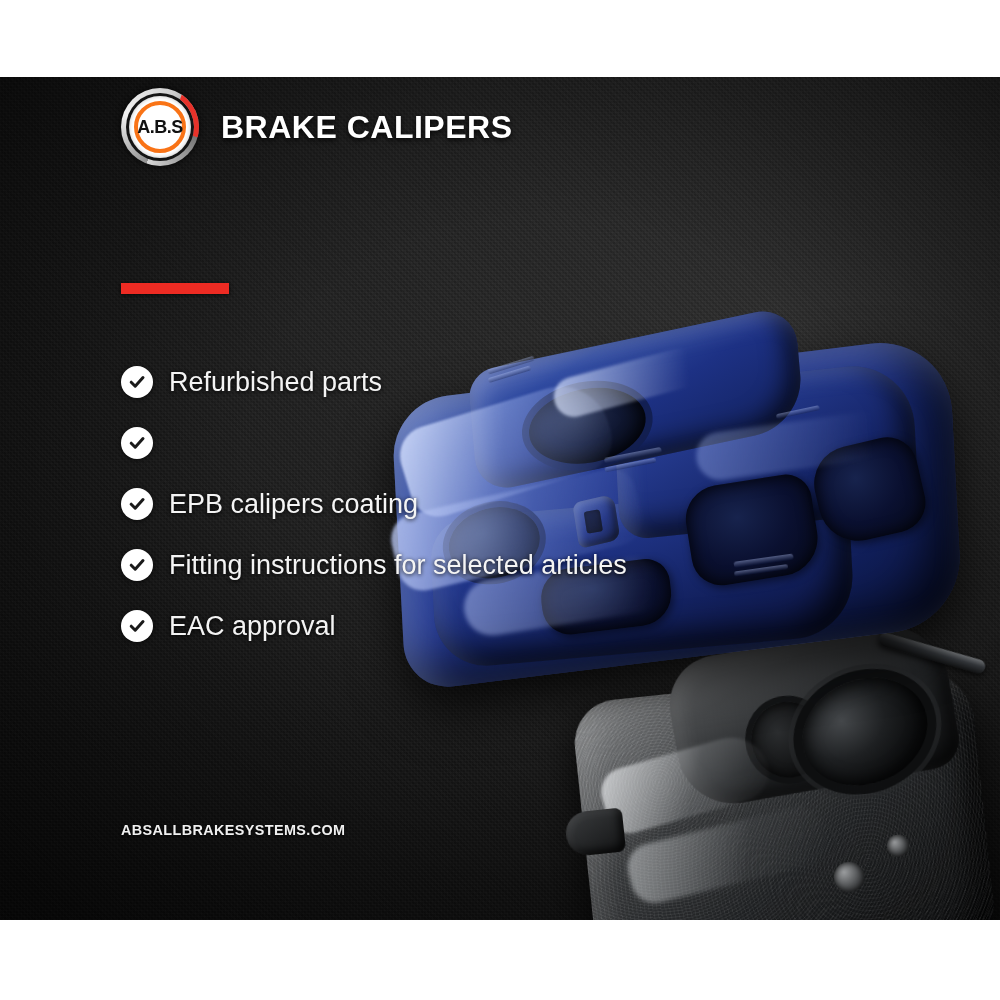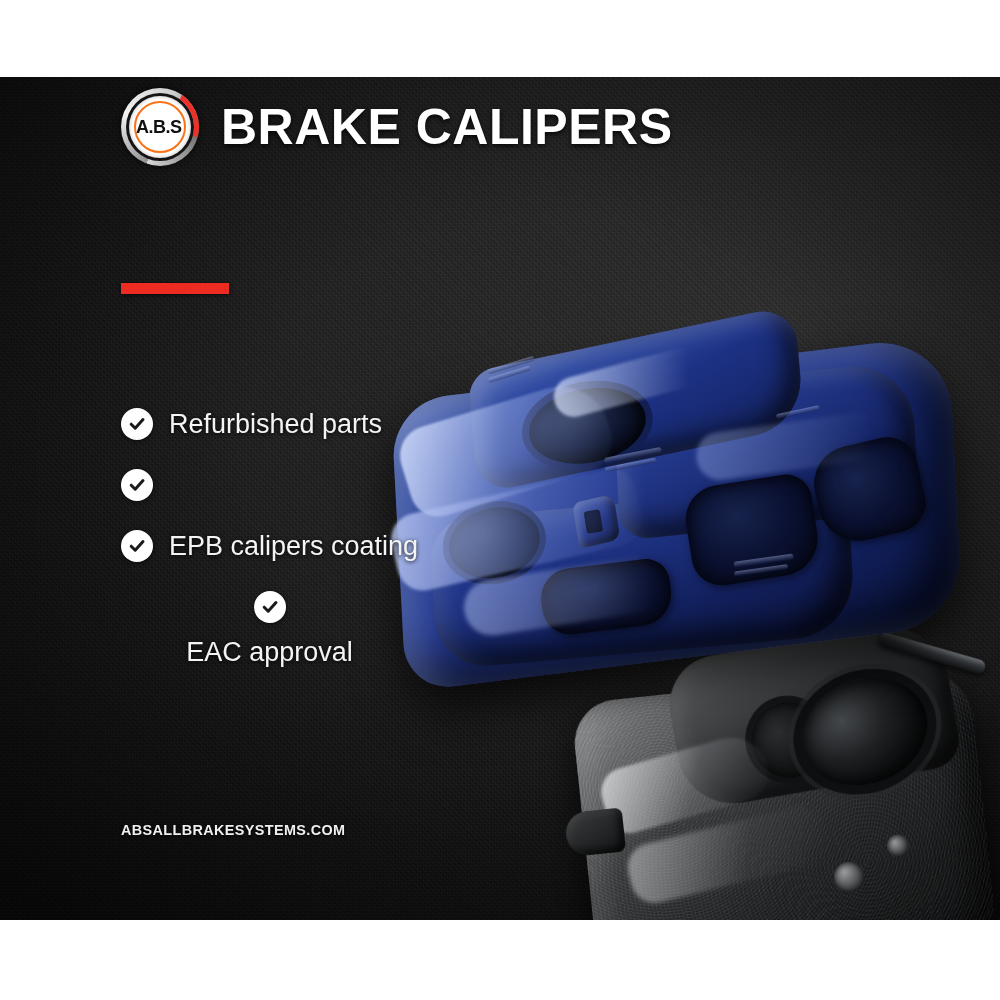--- a/index.html
+++ b/index.html
@@ -74,22 +74,22 @@
   .logo .ring-inner{
     position:absolute; inset:8px;
     border-radius:50%;
     background:#ffffff;
     box-shadow:inset 0 0 4px rgba(0,0,0,.25);
   }
   .logo .disc{
     position:absolute; inset:13px;
     border-radius:50%;
     background:#ffffff;
-    border:2px solid #f97316;
-    display:flex; align-items:center; justify-content:flex-start;
+    border:4px solid #f97316;
+    display:flex; align-items:center; justify-content:center;
   }
   .logo .disc-text{
     font-family:"Liberation Sans", sans-serif;
     font-weight:bold;
     font-size:18px;
     letter-spacing:-0.5px;
     color:#111111;
     line-height:1;
     transform:translateY(0px);
   }
@@ -102,53 +102,53 @@
     border-top-color:#e8322a;
     border-right-color:#e8322a;
     transform:rotate(20deg);
     clip-path:polygon(62% 0%, 100% 0%, 100% 46%, 62% 46%);
     z-index:3;
   }
 
   .title{
     font-family:"Liberation Sans", sans-serif;
     font-weight:bold;
-    font-size:50px;
+    font-size:32px;
     line-height:1;
     letter-spacing:0.5px;
     color:#ffffff;
     text-shadow:0 2px 5px rgba(0,0,0,.85);
     white-space:nowrap;
   }
 
   
   .rule{
     position:absolute;
     left:121px; top:283px;
     width:108px; height:11px;
     background:#ed2b23;
     z-index:20;
     box-shadow:0 1px 4px rgba(0,0,0,.7);
   }
 
   
   .features{
     position:absolute;
-    left:121px; top:408px;
+    left:121px; top:366px;
     list-style:none;
     z-index:20;
   }
   .feature{
     display:flex;
     align-items:center;
     gap:16px;
     height:32px;
     margin-bottom:29px;
   }
-  .feature:last-child{ margin-bottom:8px;flex-direction:column; }
+  .feature:last-child{ margin-bottom:8px; }
 
   .check{
     flex:0 0 32px;
     width:32px; height:32px;
     border-radius:50%;
     background:#ffffff;
     display:flex; align-items:center; justify-content:center;
     box-shadow:0 1px 4px rgba(0,0,0,.6);
   }
   .check svg{ display:block; }
@@ -565,20 +565,28 @@
 
     <li class="feature">
       <span class="check">
         <svg width="20" height="20" viewBox="0 0 20 20" aria-hidden="true">
           <path d="M4.2 10.2 L8.2 14.2 L16 5.6" fill="none" stroke="#1a1a1a" stroke-width="3" stroke-linecap="round" stroke-linejoin="round"></path>
         </svg>
       </span>
       <span class="feature-label">EPB calipers coating</span>
     </li>
 
+    <li class="feature">
+      <span class="check">
+        <svg width="20" height="20" viewBox="0 0 20 20" aria-hidden="true">
+          <path d="M4.2 10.2 L8.2 14.2 L16 5.6" fill="none" stroke="#1a1a1a" stroke-width="3" stroke-linecap="round" stroke-linejoin="round"></path>
+        </svg>
+      </span>
+      <span class="feature-label">Fitting instructions for selected articles</span>
+    </li>
 
     <li class="feature">
       <span class="check">
         <svg width="20" height="20" viewBox="0 0 20 20" aria-hidden="true">
           <path d="M4.2 10.2 L8.2 14.2 L16 5.6" fill="none" stroke="#1a1a1a" stroke-width="3" stroke-linecap="round" stroke-linejoin="round"></path>
         </svg>
       </span>
       <span class="feature-label">EAC approval</span>
     </li>
 

